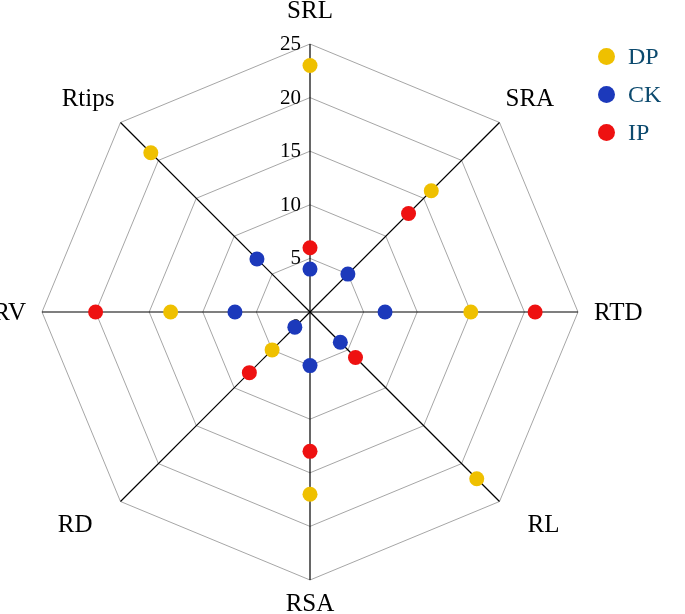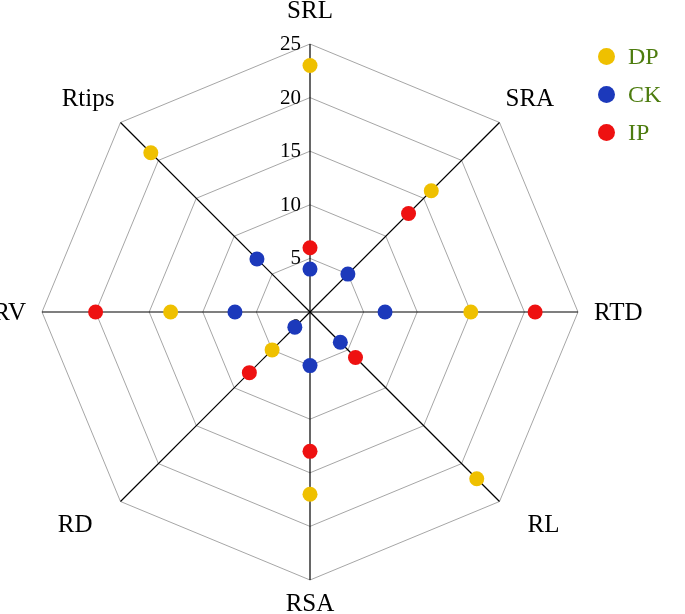--- a/index.html
+++ b/index.html
@@ -25,21 +25,21 @@
     align-items:center;
     gap:13px;
   }
   .legend .dot{
     width:17px;height:17px;border-radius:50%;
     display:inline-block;
     flex:0 0 auto;
   }
   .legend-label{
     font-size:24px;
-    color:#4d7c0f;
+    color:#0c4a6e;
     line-height:1;
   }
 </style>
 </head>
 <body>
 
 <div class="canvas">
   <svg id="radar" width="685" height="614" viewBox="0 0 685 614">
       <polygon points="310,258.4 347.90092347159896,274.09907652840104 363.6,312 347.90092347159896,349.90092347159896 310,365.6 272.09907652840104,349.90092347159896 256.4,312 272.09907652840104,274.09907652840104" fill="none" stroke="#a6a6a6" stroke-width="1"></polygon>
       <polygon points="310,204.8 385.8018469431979,236.1981530568021 417.2,312 385.8018469431979,387.8018469431979 310,419.2 234.1981530568021,387.8018469431979 202.8,312 234.19815305680208,236.1981530568021" fill="none" stroke="#a6a6a6" stroke-width="1"></polygon>

